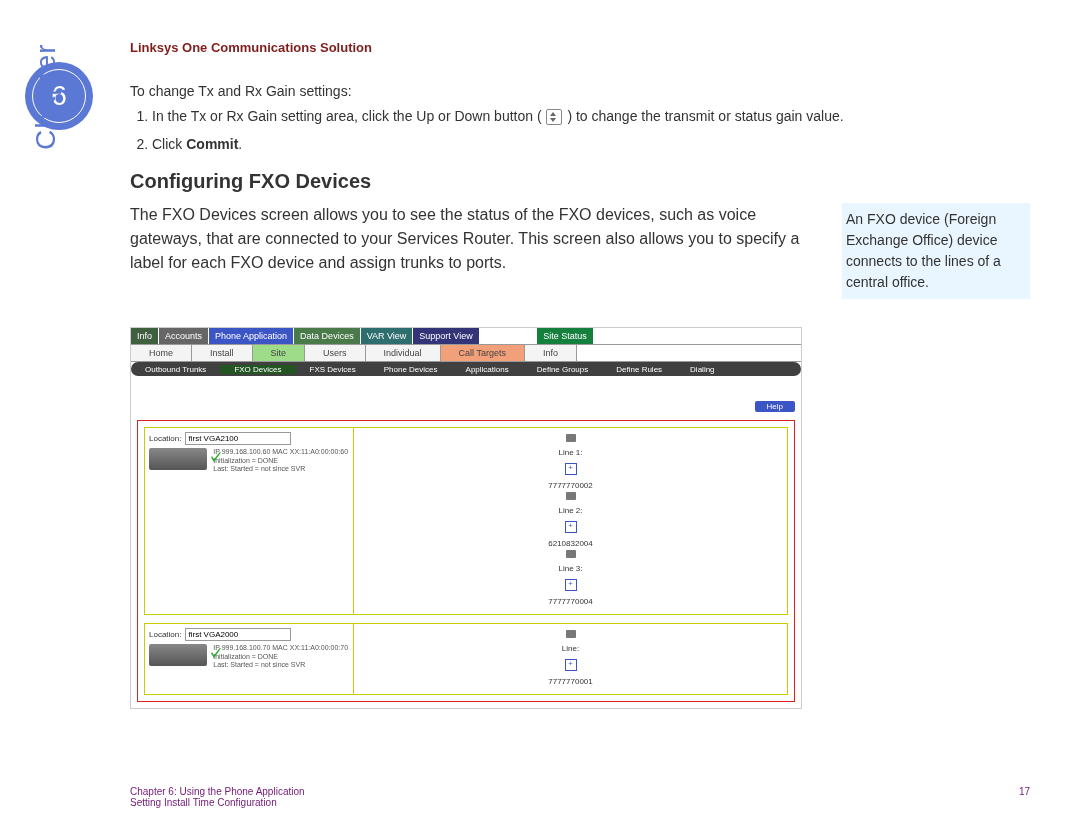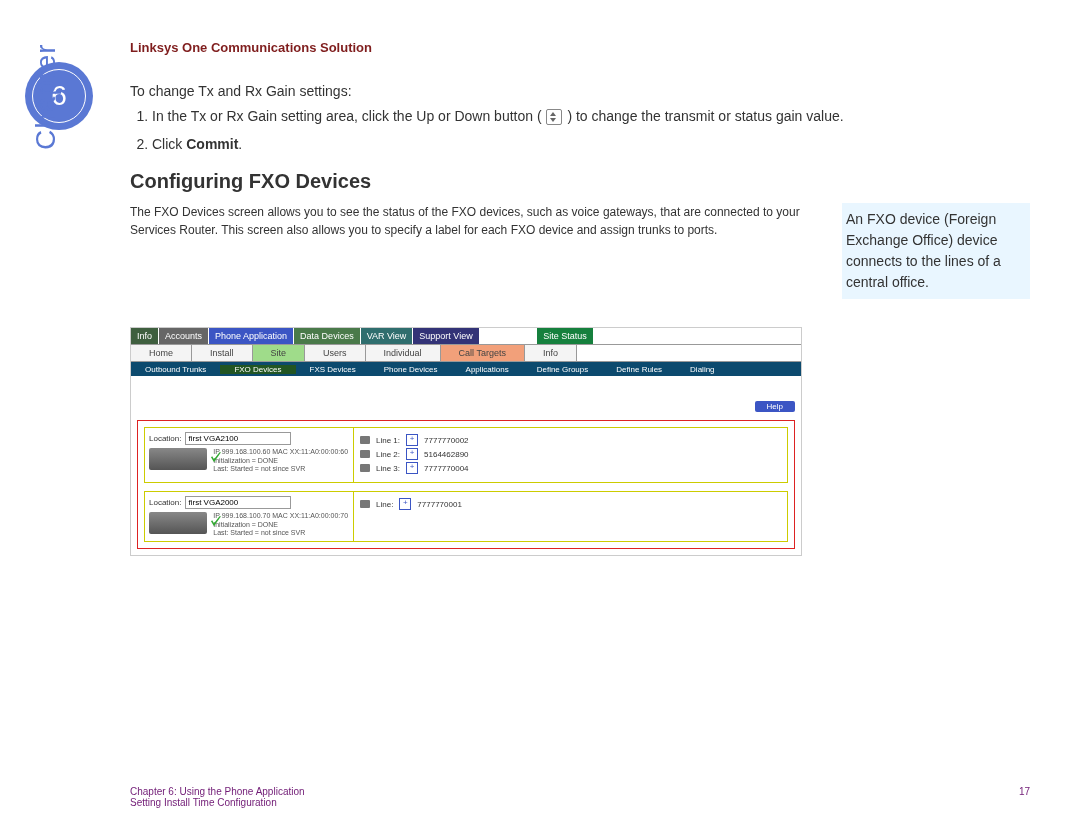--- a/index.html
+++ b/index.html
@@ -12,46 +12,46 @@
   .content{position:absolute;left:130px;right:50px;top:40px;}
   .product-line{color:#7f1d1d;font-size:13px;font-weight:600;margin-bottom:28px;}
   .subhead{font-weight:400;font-size:14px;margin-bottom:8px;}
   ol.steps{margin:0 0 16px 0;padding-left:22px;}
   ol.steps li{margin-bottom:8px;line-height:1.4;}
   .spinner-icon{display:inline-flex;vertical-align:middle;width:14px;height:14px;border:1px solid #888;border-radius:2px;position:relative;margin:0 1px;}
   .spinner-icon::before{content:"";position:absolute;left:3px;top:2px;border-left:3px solid transparent;border-right:3px solid transparent;border-bottom:4px solid #666;}
   .spinner-icon::after{content:"";position:absolute;left:3px;bottom:2px;border-left:3px solid transparent;border-right:3px solid transparent;border-top:4px solid #666;}
   h2.section{font-size:20px;font-weight:700;color:#333;margin:14px 0 10px 0;}
   .body-row{display:flex;gap:20px;align-items:flex-start;}
-  .body-text{flex:1;line-height:1.5;font-size:12px;}
+  .body-text{flex:1;line-height:1.5;font-size:16px;}
   .sidenote{flex:0 0 180px;background:#e9f6ff;padding:6px 4px;font-size:14px;line-height:1.5;}
   
   .shot{margin-top:28px;width:672px;border:1px solid #ccc;background:#fff;position:relative;box-sizing:border-box;}
   .tabs1{display:flex;height:16px;font-size:9px;color:#fff;}
   .tabs1 .t{padding:2px 6px;border-right:1px solid #fff;display:flex;align-items:center;}
   .t-info{background:#3f5f3f;} .t-acc{background:#666;} .t-phone{background:#3b55c4;color:#fff;} .t-data{background:#4a7a4a;} .t-var{background:#2f6e6e;} .t-sup{background:#337;}. t-l1{background:#3e6e6e;} .t-ss{background:#15803d;}
   .tabs2{display:flex;height:16px;font-size:9px;border-top:1px solid #999;border-bottom:1px solid #999;}
   .tabs2 .t2{flex:none;padding:2px 18px;border-right:1px solid #999;background:#f4f4f4;display:flex;align-items:center;color:#444;}
   .tabs2 .t2.green{background:#9fdc8a;} .tabs2 .t2.red{background:#f2a07a;}
-  .tabs3{height:14px;background:#0c4a6e;color:#fff;font-size:8px;display:flex;align-items:center;}
+  .tabs3{height:14px;background:#404040;color:#fff;font-size:8px;display:flex;align-items:center;border-radius:7px;}
   .tabs3 span{padding:0 14px;}
   .tabs3 .active{background:#225522;}
   .help-row{height:14px;position:relative;}
   .help{position:absolute;right:6px;top:1px;background:#3b55c4;color:#fff;font-size:8px;padding:1px 12px;border-radius:2px;}
   .red-box{margin:6px;border:1px solid #d22;padding:6px;}
   .dev-row{display:flex;border:1px solid #cc0;margin-bottom:8px;}
   .dev-row:last-child{margin-bottom:0;}
   .dev-left{flex:0 0 200px;padding:4px;border-right:1px solid #cc0;font-size:8px;}
   .loc-line{display:flex;align-items:center;gap:4px;margin-bottom:3px;}
   .loc-input{border:1px solid #999;font-size:8px;padding:1px 2px;width:100px;background:#fff;}
   .dev-img{width:58px;height:22px;background:linear-gradient(#888,#555);border-radius:2px;display:inline-block;vertical-align:top;margin-right:4px;position:relative;}
   .dev-img::after{content:"";position:absolute;right:-14px;top:4px;width:10px;height:10px;background:#3a3;clip-path:polygon(0 50%,30% 100%,100% 0,85% 0,30% 70%,12% 40%);}
   .dev-meta{display:inline-block;font-size:7px;line-height:1.2;color:#555;}
   .dev-right{flex:1;padding:6px;font-size:8px;}
-  .line-row{display:flex;align-items:center;gap:6px;margin-bottom:2px;}
+  .line-row{display:flex;align-items:center;gap:6px;margin-bottom:2px;flex-direction:column;}
   .line-icon{width:10px;height:8px;background:#777;border-radius:1px;}
   .plus{width:10px;height:10px;border:1px solid #3b55c4;color:#3b55c4;font-size:8px;line-height:8px;text-align:center;}
   .footer{position:absolute;left:130px;right:50px;bottom:26px;color:#701a75;font-size:10px;}
   .footer .pgnum{position:absolute;right:0;top:0;}
 </style>
 </head>
 <body>
 <div class="page">
 
 <div class="chapter-circle">
@@ -136,21 +136,21 @@
           <div class="line-row">
             <span class="line-icon"></span>
             <span>Line 1:</span>
             <span class="plus">+</span>
             <span>7777770002</span>
           </div>
           <div class="line-row">
             <span class="line-icon"></span>
             <span>Line 2:</span>
             <span class="plus">+</span>
-            <span>5164462890</span>
+            <span>6210832004</span>
           </div>
           <div class="line-row">
             <span class="line-icon"></span>
             <span>Line 3:</span>
             <span class="plus">+</span>
             <span>7777770004</span>
           </div>
         </div>
       </div>
 

